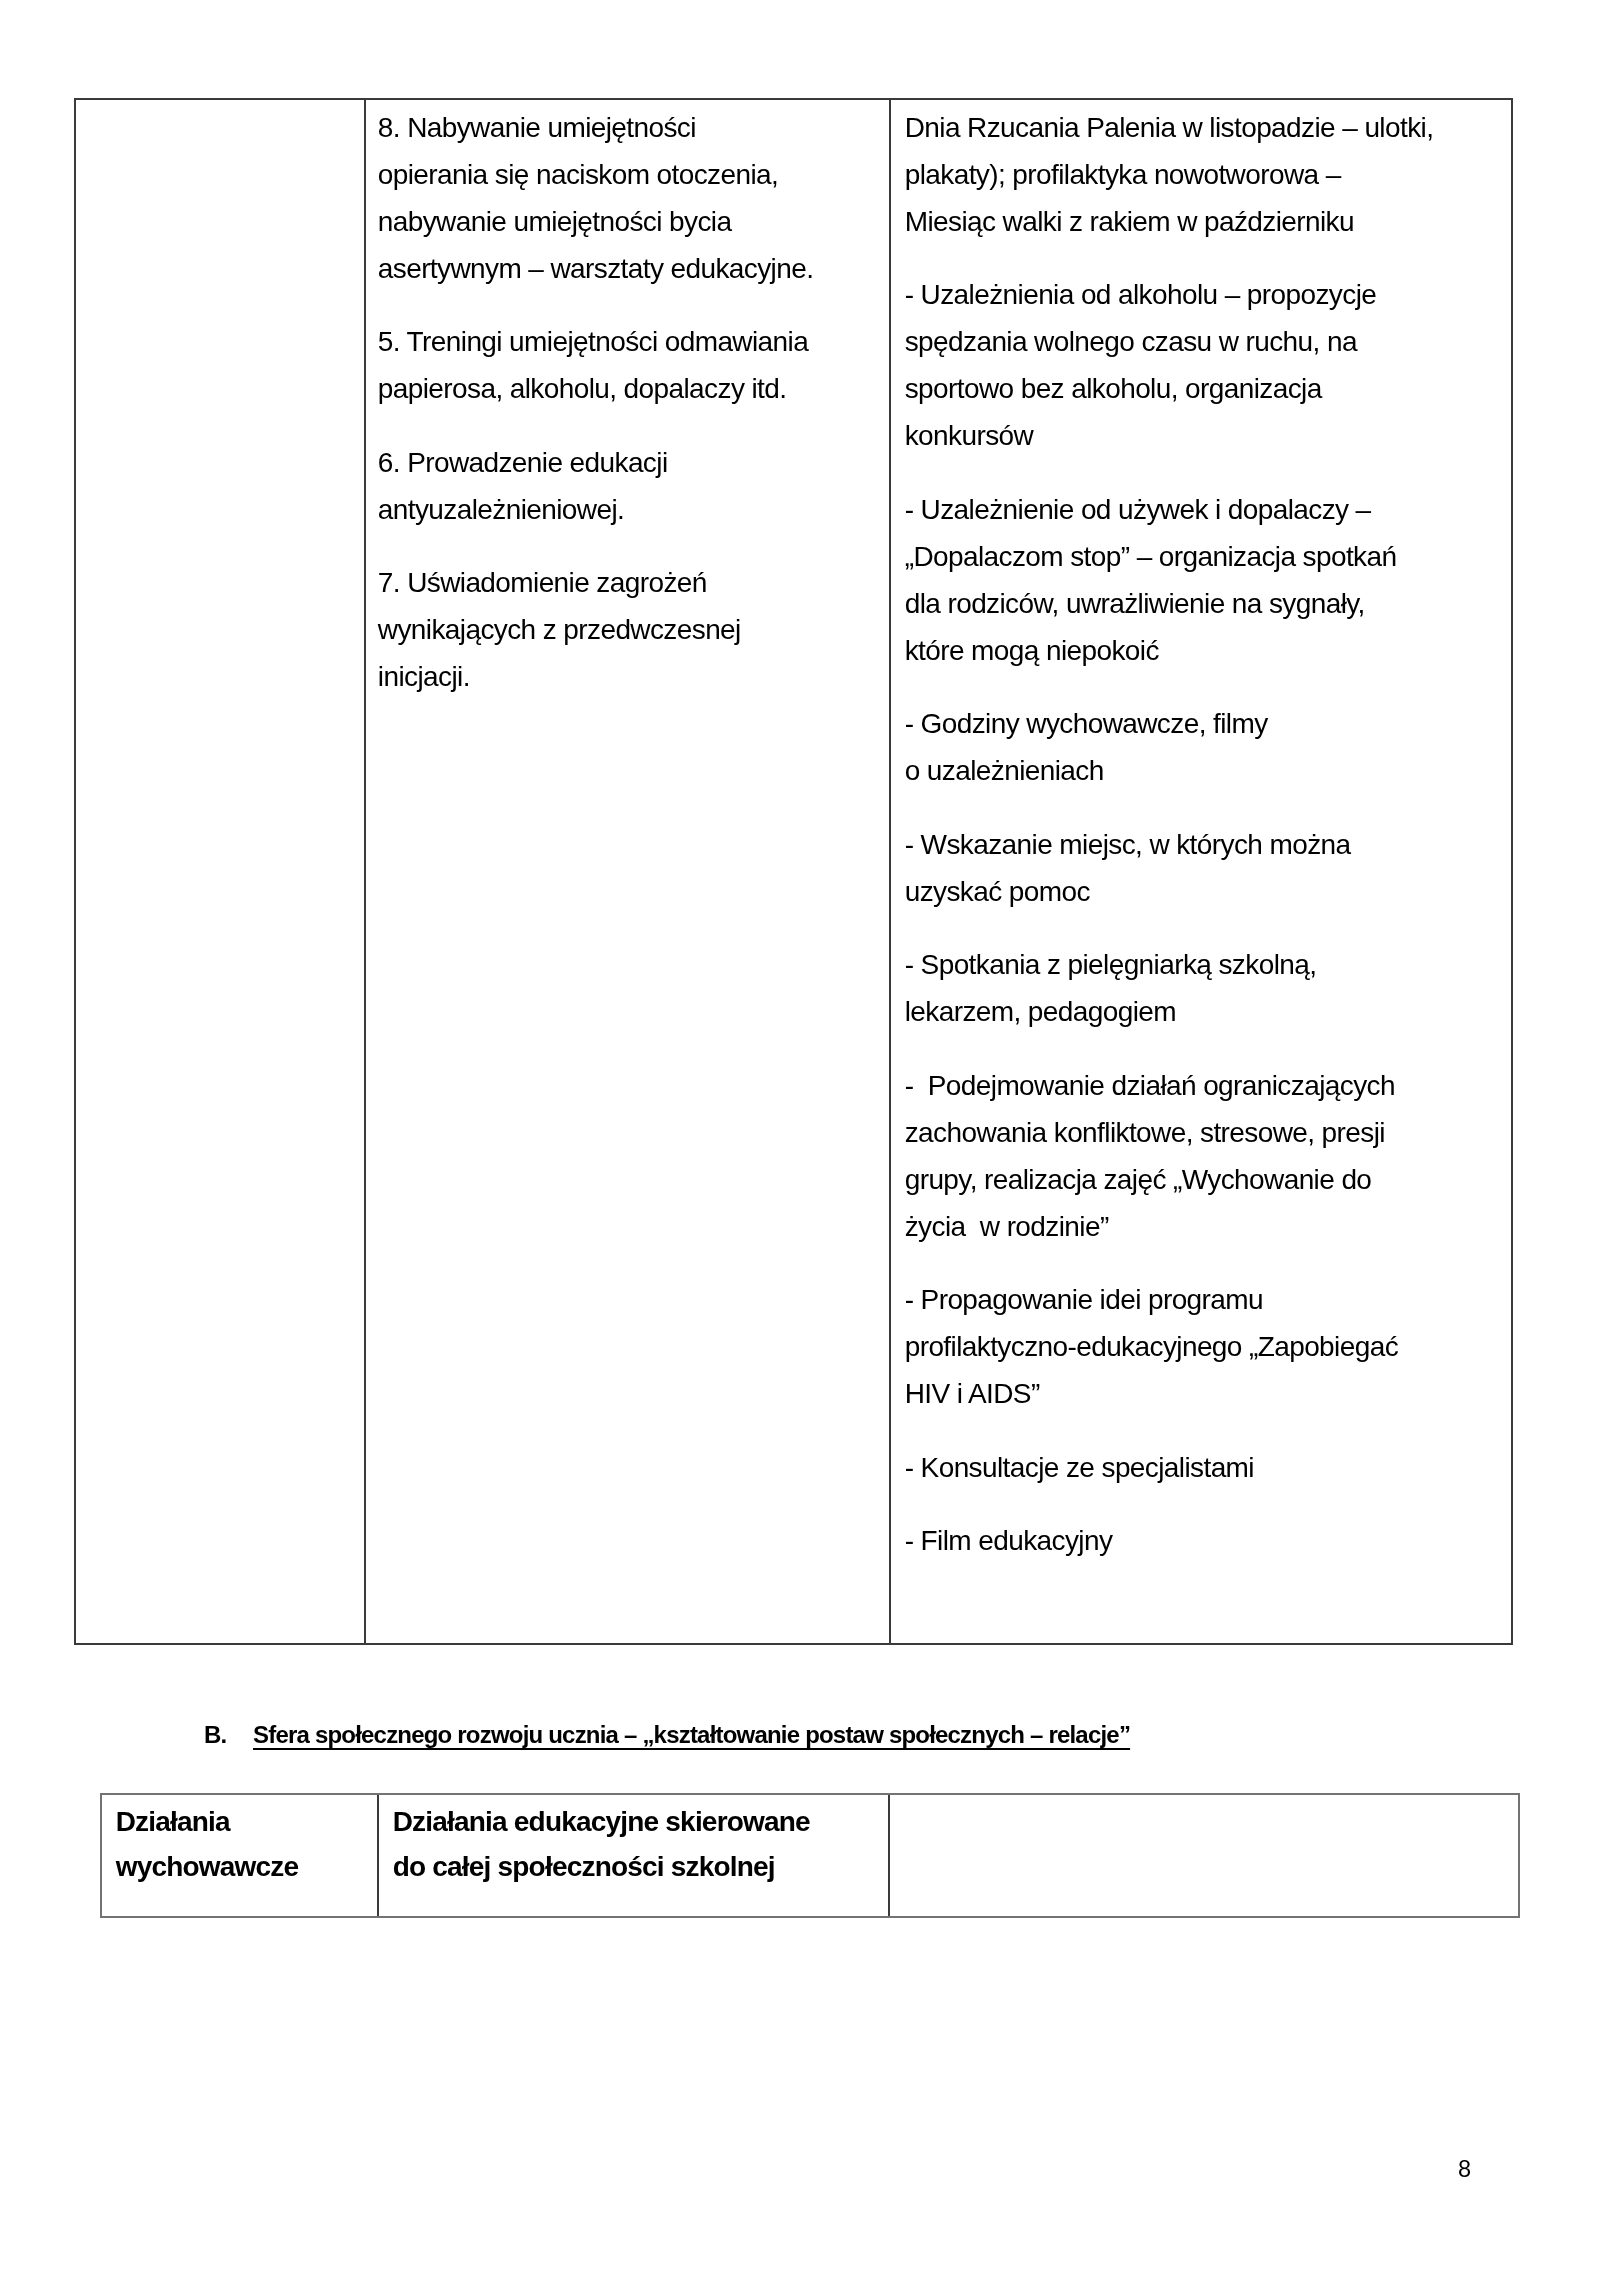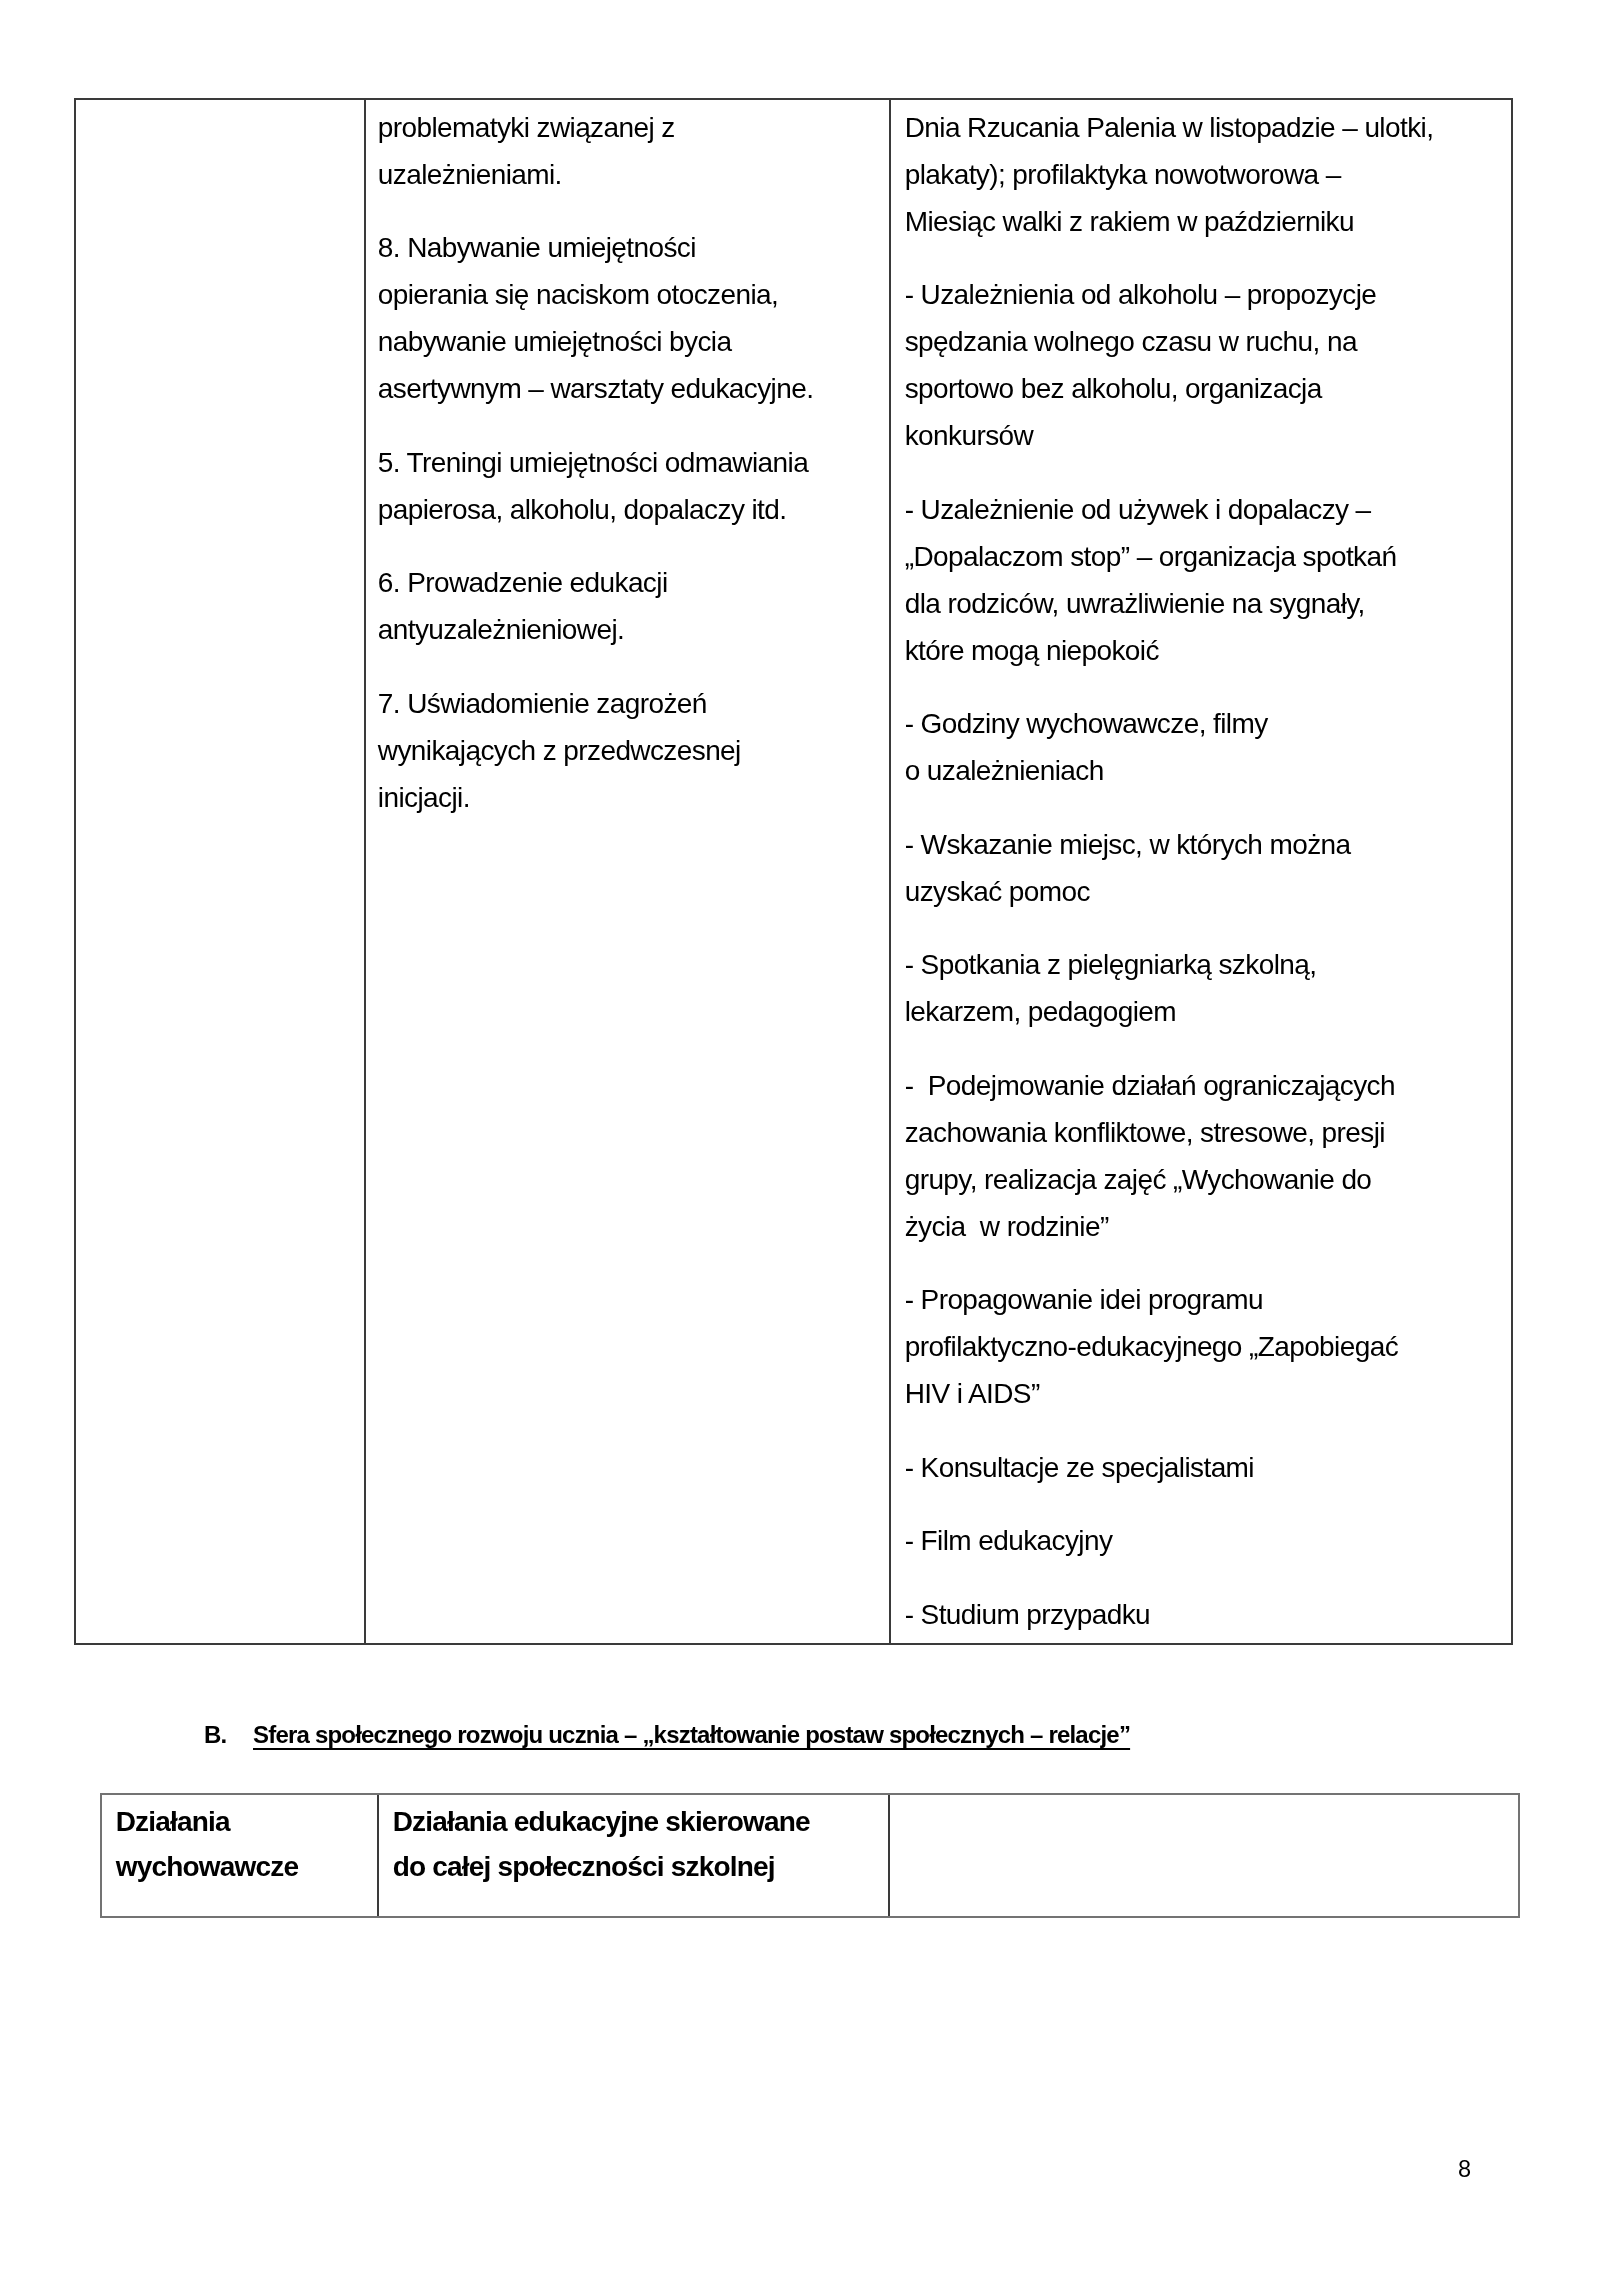--- a/index.html
+++ b/index.html
@@ -36,22 +36,20 @@
   .pagenum { position: absolute; left: 1458px; top: 2156px; font-size: 23.5px; }
 </style>
 </head>
 <body>
 
 <div class="page">
 
   <div class="t1">
     <div class="c1"></div>
     <div class="c2">
-      <p class="para">problematyki związanej z
-uzależnieniami.</p>
       <p class="para">8. Nabywanie umiejętności
 opierania się naciskom otoczenia,
 nabywanie umiejętności bycia
 asertywnym – warsztaty edukacyjne.</p>
       <p class="para">5. Treningi umiejętności odmawiania
 papierosa, alkoholu, dopalaczy itd.</p>
       <p class="para">6. Prowadzenie edukacji
 antyuzależnieniowej.</p>
       <p class="para">7. Uświadomienie zagrożeń
 wynikających z przedwczesnej
@@ -77,21 +75,20 @@
 lekarzem, pedagogiem</p>
       <p class="para">-  Podejmowanie działań ograniczających
 zachowania konfliktowe, stresowe, presji
 grupy, realizacja zajęć „Wychowanie do
 życia  w rodzinie”</p>
       <p class="para">- Propagowanie idei programu
 profilaktyczno-edukacyjnego „Zapobiegać
 HIV i AIDS”</p>
       <p class="para">- Konsultacje ze specjalistami</p>
       <p class="para">- Film edukacyjny</p>
-      <p class="para">- Studium przypadku</p>
     </div>
   </div>
 
   <div class="section">
     <span class="letter">B.</span><span class="title">Sfera społecznego rozwoju ucznia – „kształtowanie postaw społecznych – relacje”</span>
   </div>
 
   <div class="t2">
     <div class="h h1"><span style="white-space:pre-wrap">Działania
 wychowawcze</span></div>

